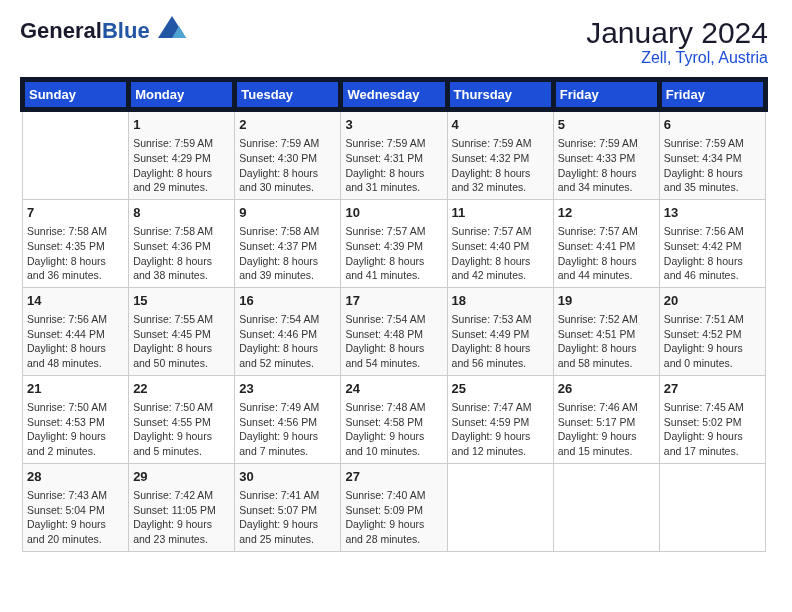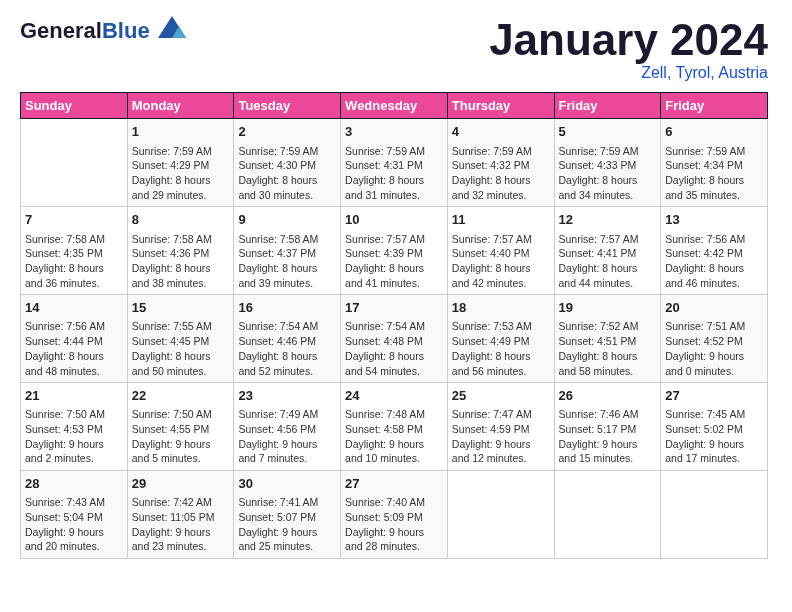--- a/index.html
+++ b/index.html
@@ -35,42 +35,42 @@
     }
     .logo-icon {
       width: 28px;
       height: 22px;
       margin-left: 2px;
     }
     .title-block {
       text-align: right;
     }
     .calendar-title {
-      font-size: 44px;
-      font-weight: bold;
+      font-size: 30px;
+      font-weight: normal;
       color: #1a1a2e;
       line-height: 1.1;
     }
     .calendar-subtitle {
       font-size: 16px;
       color: #1d4ed8;
     }
     table {
       width: 100%;
       border-collapse: collapse;
       font-size: 11px;
     }
     thead tr th {
-      background: #ec4899;
+      background: #1d4ed8;
       color: #fff;
       padding: 5px 4px;
       text-align: left;
       font-size: 13px;
       font-weight: bold;
-      border: 1px solid #0f172a;
+      border: 5px solid #0f172a;
     }
     tbody tr td {
       border: 1px solid #ccc;
       padding: 4px 4px;
       vertical-align: top;
       width: calc(100% / 7);
       height: 78px;
       background: #fff;
       color: #333;
       font-size: 10.5px;

